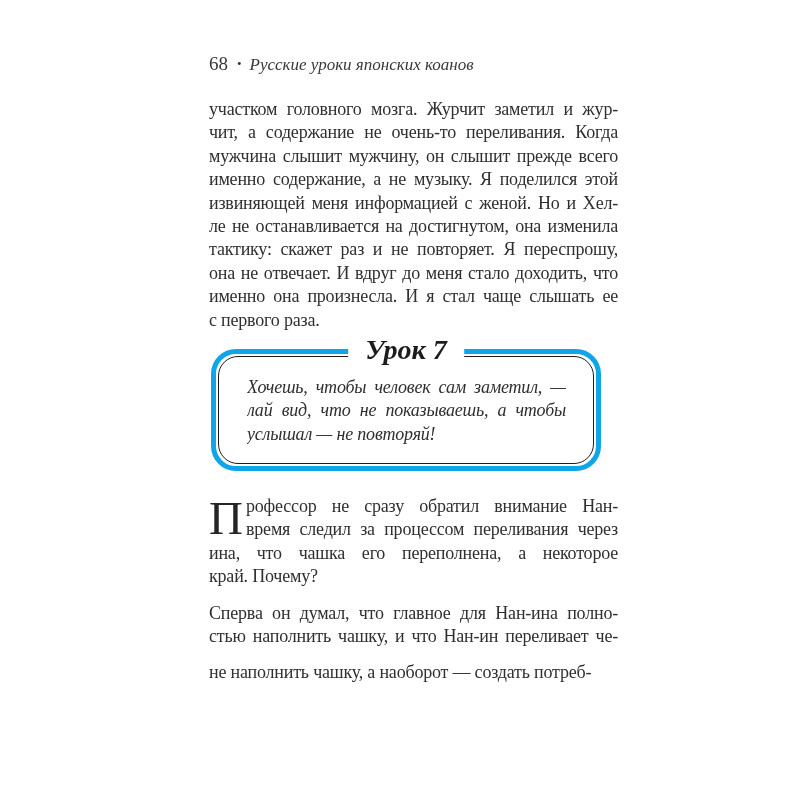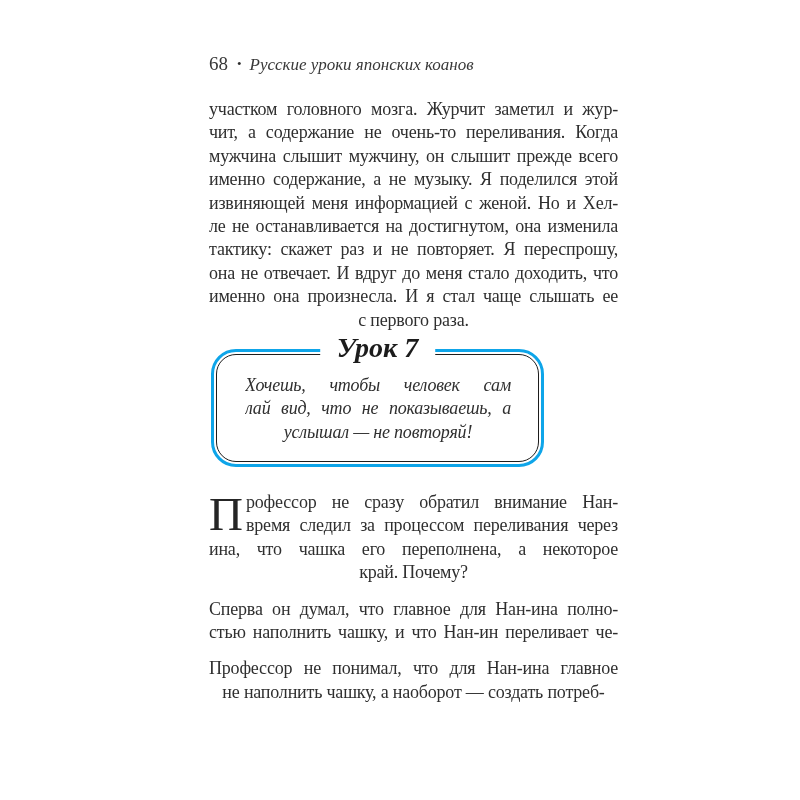--- a/index.html
+++ b/index.html
@@ -58,29 +58,29 @@
     height: 23.4px;
     overflow: hidden;
   }
   .jline { text-align: justify; }
   .jline::after {
     content: "";
     display: inline-block;
     width: 100%;
     height: 0;
   }
-  .jlast { text-align: center; }
+  .jlast { text-align: left; }
 
   
   .lesson-box {
     position: relative;
     margin: 17px 0 24px 2px;
-    width: 333px;
+    width: 390px;
     box-sizing: border-box;
-    border: 3px solid #0ea5e9;
+    border: 5px solid #0ea5e9;
     border-radius: 25px;
     background: #ffffff;
   }
   .lesson-box-inner {
     position: absolute;
     top: 2px; left: 2px; right: 2px; bottom: 2px;
     border: 1px solid #1d1d1d;
     border-radius: 20px;
     pointer-events: none;
   }
@@ -160,18 +160,17 @@
       <span class="dropcap">П</span>
       <span style="display:contents"></span>
     <div class="line jline">рофессор не сразу обратил внимание Нан-</div><div class="line jline">время следил за процессом переливания через</div><div class="line jline">ина, что чашка его переполнена, а некоторое</div><div class="line jlast">край. Почему?</div></div>
 
     <div class="para">
         <div class="line jline">Сперва он думал, что главное для Нан-ина полно-</div>
         <div class="line jline">стью наполнить чашку, и что Нан-ин переливает че-</div>
       </div>
 
     <div class="para">
-        <div class="line jline">Профессор не понимал, что для Нан-ина главное</div>
         <div class="line jlast">не наполнить чашку, а наоборот — создать потреб-</div>
       </div>
 
   </div>
 </div>
 
 </body></html>

